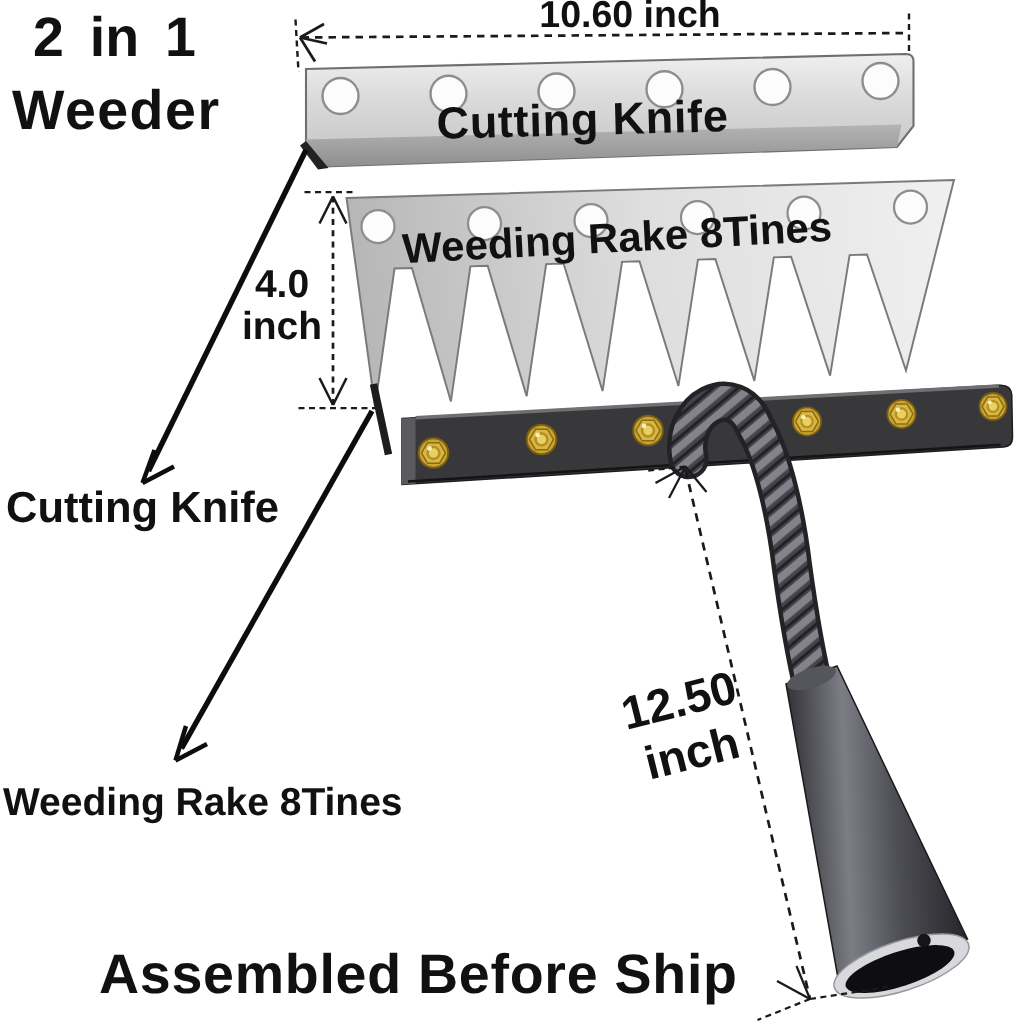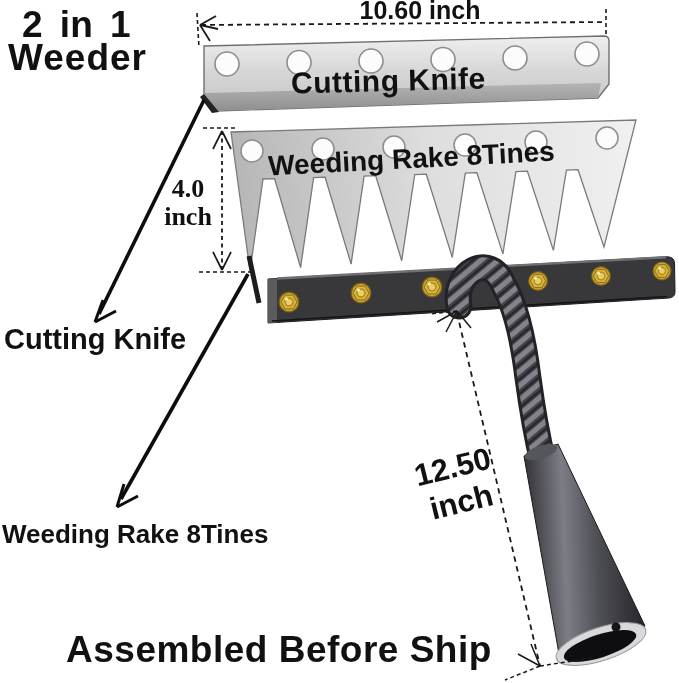--- a/index.html
+++ b/index.html
@@ -3,25 +3,25 @@
 <meta charset="utf-8">
 <style>
   html,body{margin:0;padding:0;background:#fff;}
   .canvas{
     position:relative;width:679px;height:683px;background:#ffffff;overflow:hidden;
     font-family:"Liberation Sans","DejaVu Sans",sans-serif;color:#111;
   }
   svg{position:absolute;left:0;top:0;}
   .txt{position:absolute;font-weight:700;color:#111;white-space:nowrap;}
   .title1{left:22px;top:4px;font-size:37px;word-spacing:7px;}
-  .title2{left:8px;top:37px;font-size:37px;letter-spacing:1px;}
+  .title2{left:8px;top:53px;font-size:37px;letter-spacing:1px;}
   .dimtop{left:340px;top:-4px;width:160px;text-align:center;font-size:25px;}
   .knife-plate-label{left:291px;top:64px;font-size:30px;letter-spacing:.5px;transform:rotate(-1.5deg);}
   .rake-plate-label{left:268px;top:143px;font-size:28px;transform:rotate(-3deg);}
-  .dim40{left:156px;top:175px;width:64px;text-align:center;font-size:26px;line-height:1.08;white-space:normal;font-family:Liberation Serif, serif;}
+  .dim40{left:156px;top:175px;width:64px;text-align:center;font-size:26px;line-height:1.08;white-space:normal;}
   .callout-knife{left:4px;top:323px;font-size:29px;}
   .callout-rake{left:2px;top:519px;font-size:26px;}
   .dim1250{left:398px;top:449px;width:118px;text-align:center;font-size:31px;line-height:1.15;transform:rotate(-14deg);white-space:normal;}
   .footer{left:66px;top:629px;font-size:37px;letter-spacing:.5px;}
 </style>
 </head>
 <body>
 
 <div class="canvas">
 

